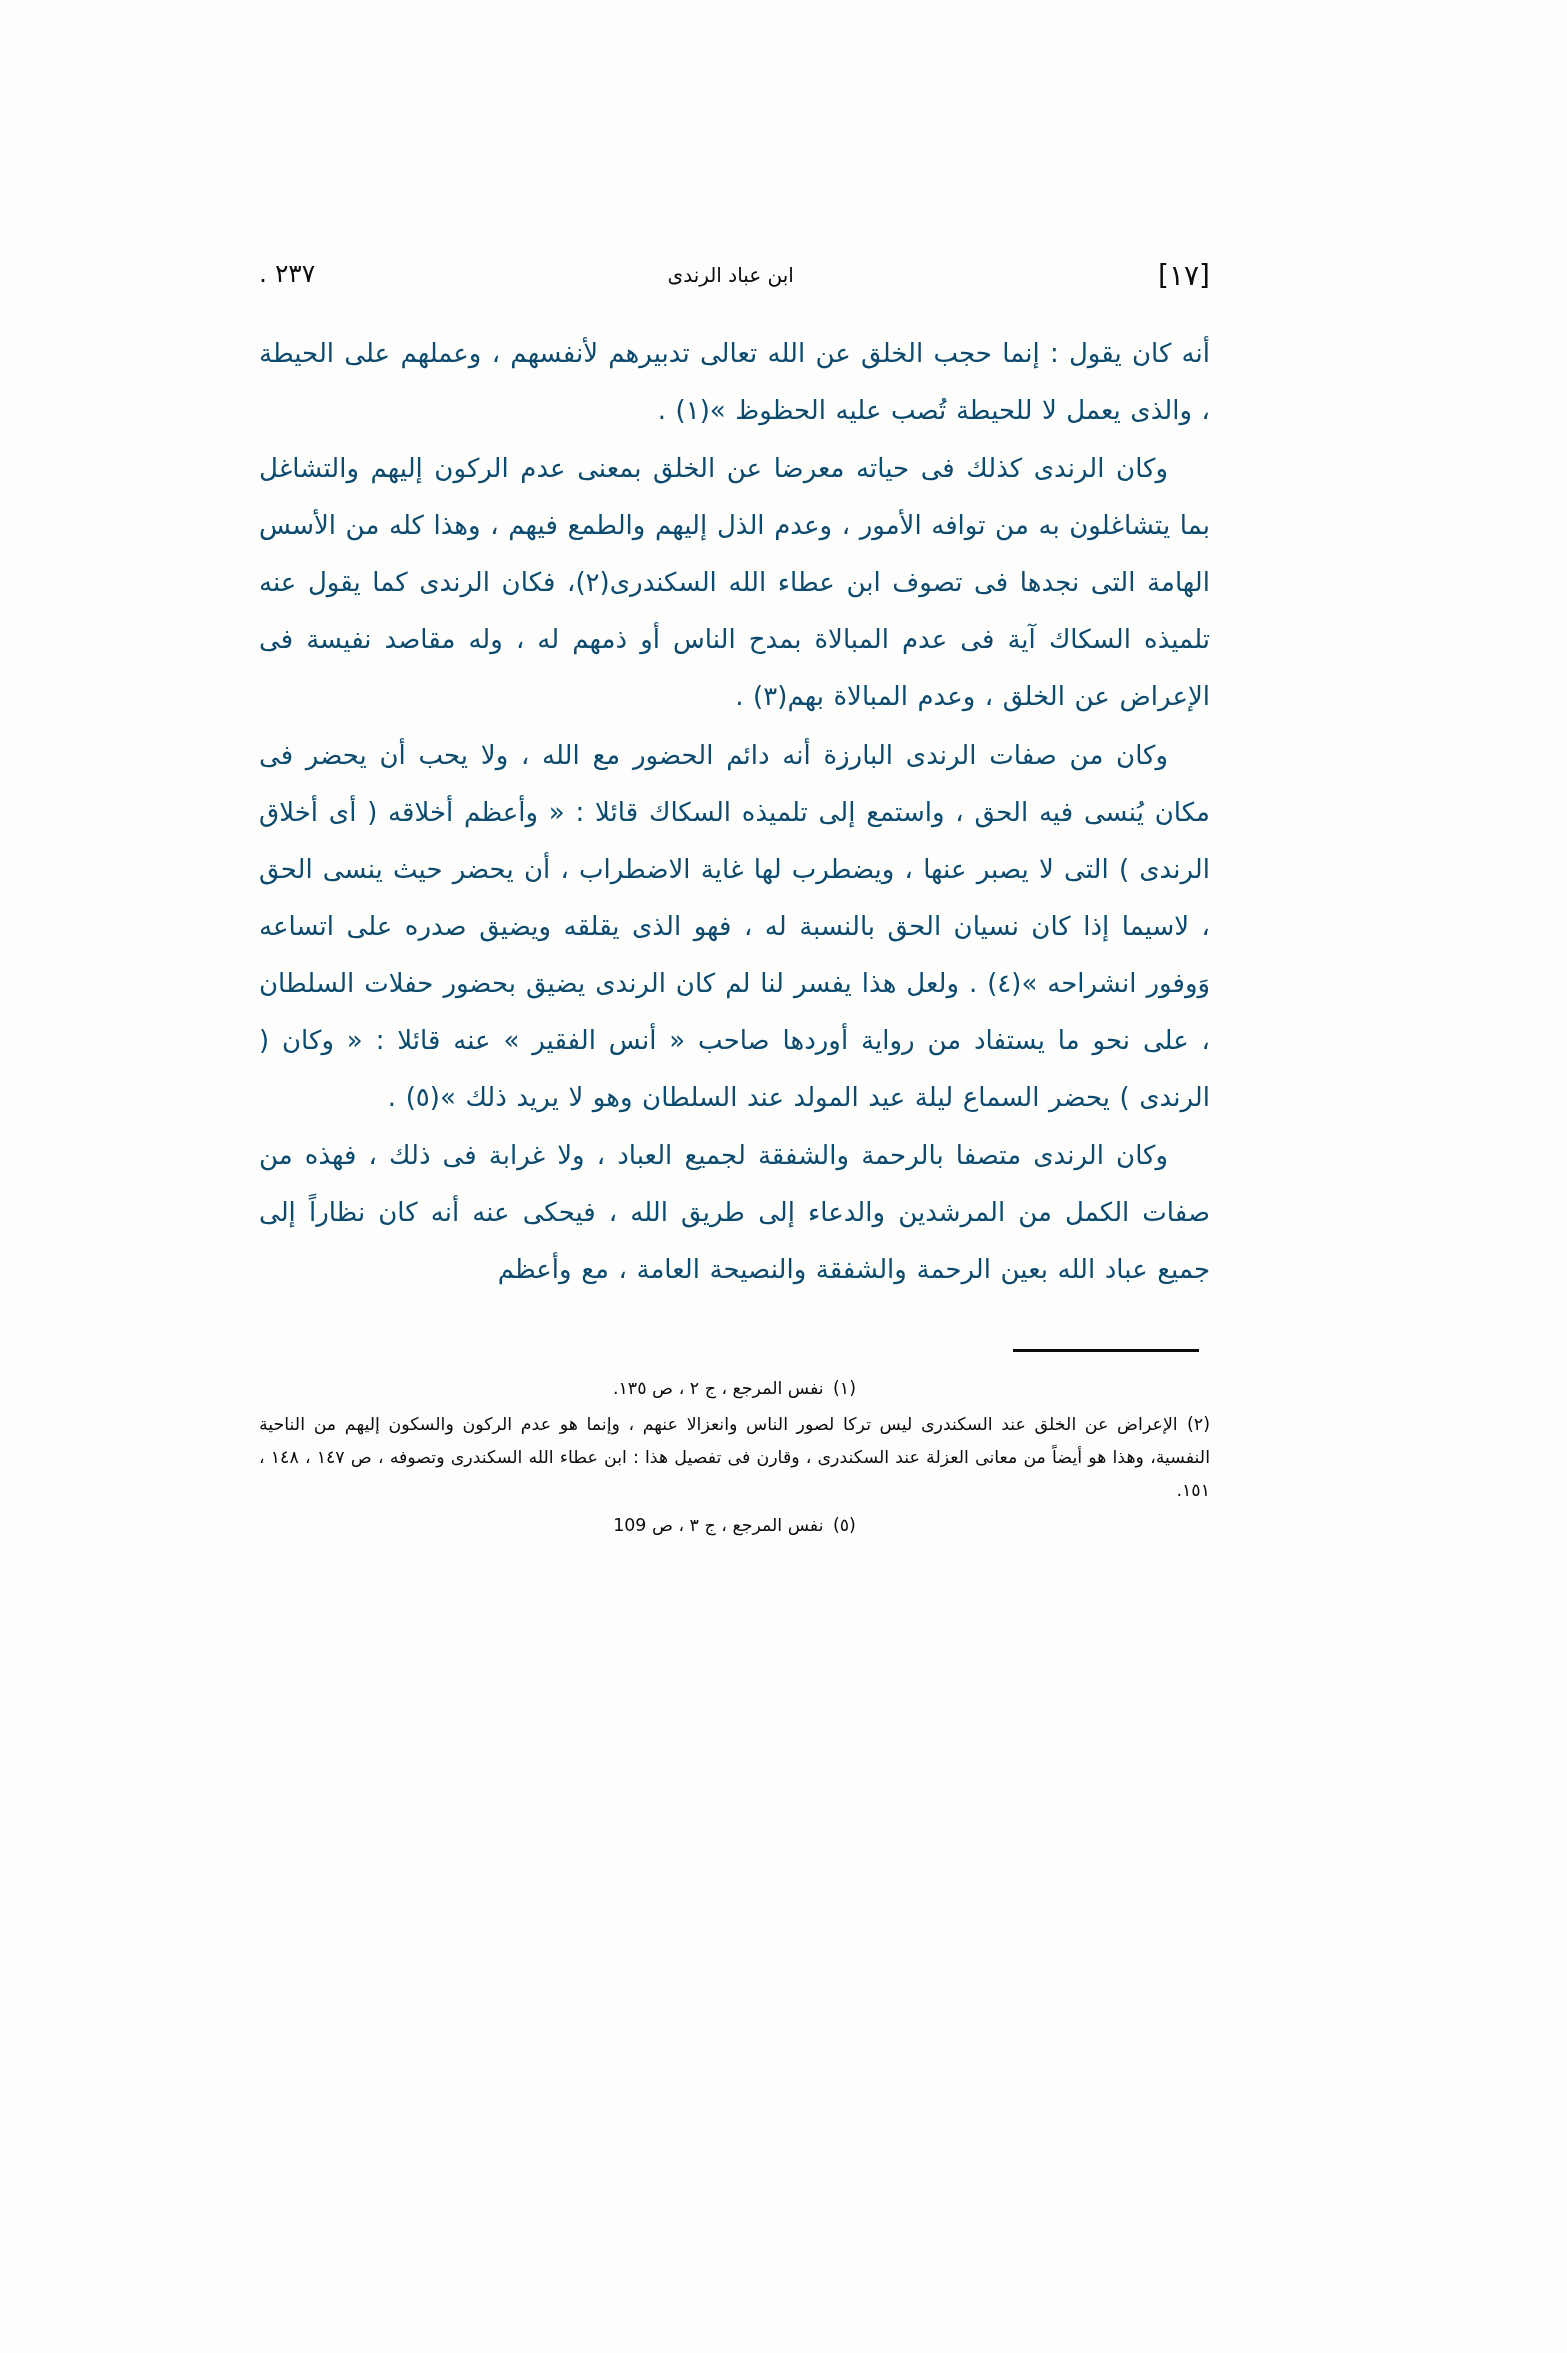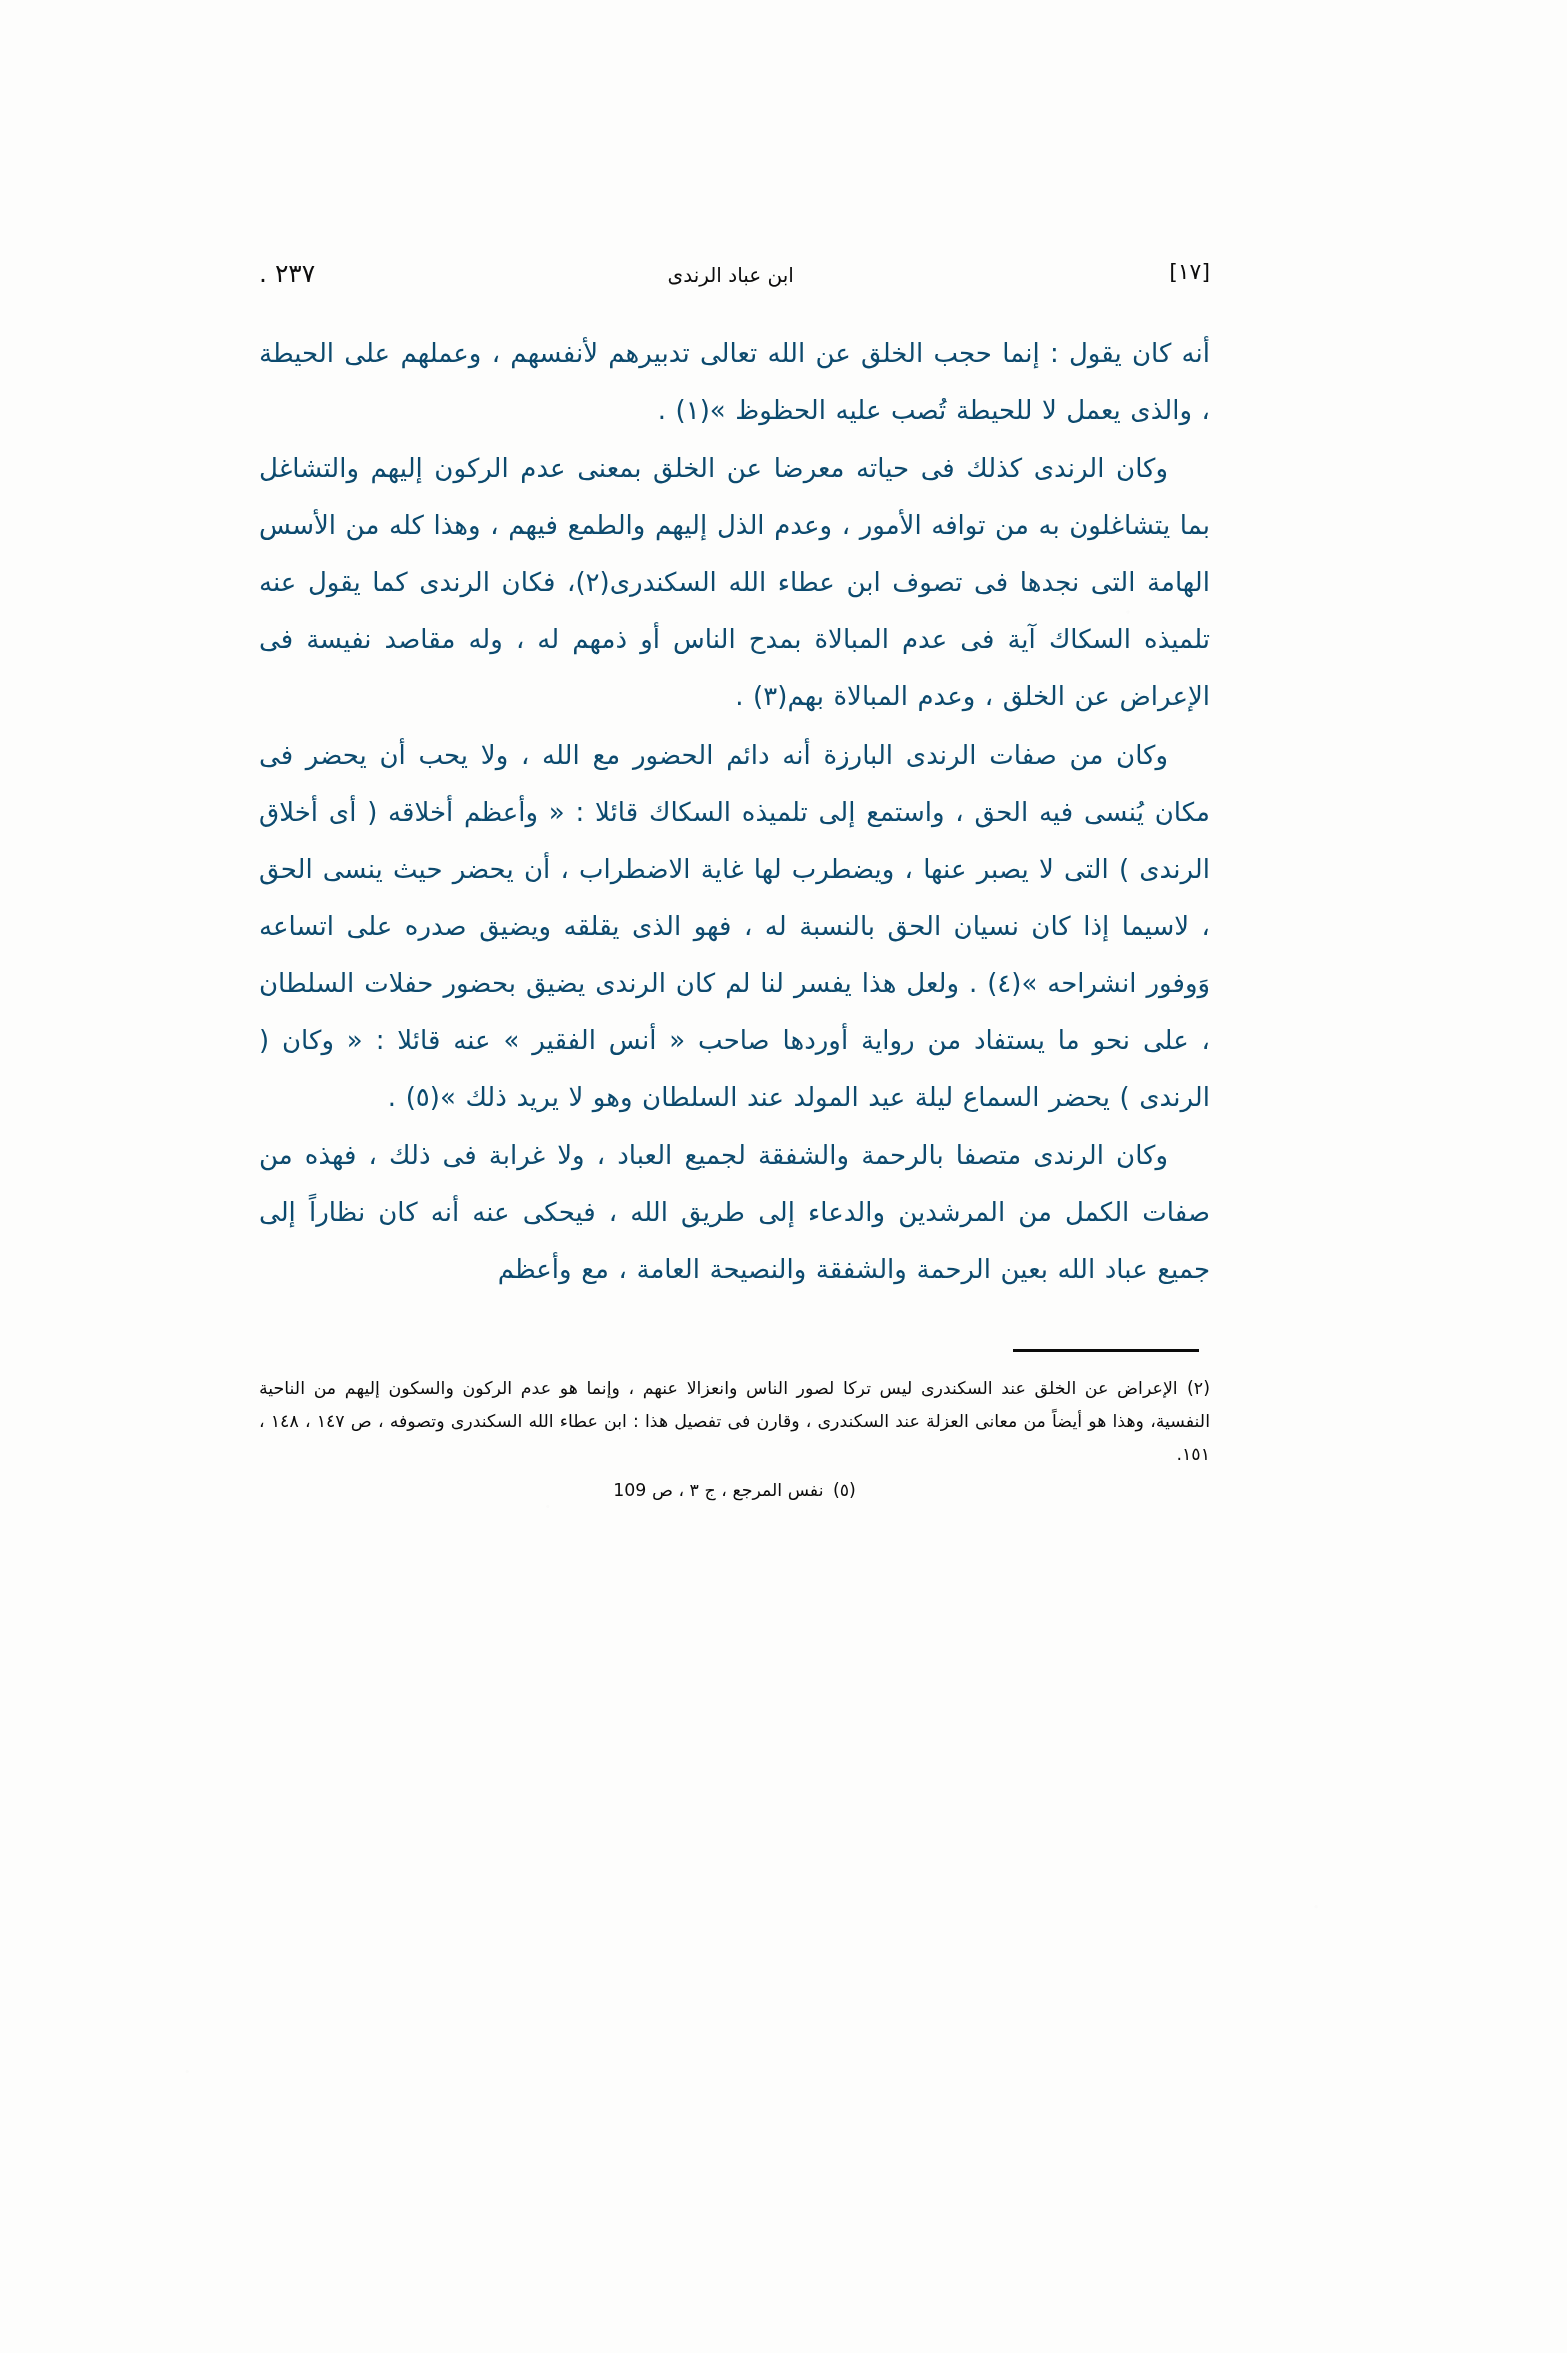--- a/index.html
+++ b/index.html
@@ -42,21 +42,21 @@
     position: relative;
     height: 47px;
     direction: rtl;
     font-size: 20px;
     color: #0d0d0d;
   }
   .rh-folio {
     position: absolute;
     right: 0;
     top: 4px;
-    font-size: 22px;
+    font-size: 28px;
     letter-spacing: 1.3px;
   }
   .rh-title {
     position: absolute;
     right: 50%;
     transform: translateX(47%);
     top: 8px;
     font-size: 20px;
     white-space: nowrap;
   }
@@ -146,20 +146,23 @@
       <p>وكان الرندى كذلك فى حياته معرضا عن الخلق بمعنى عدم الركون إليهم والتشاغل بما يتشاغلون به من توافه الأمور ، وعدم الذل إليهم والطمع فيهم ، وهذا كله من الأسس الهامة التى نجدها فى تصوف ابن عطاء الله السكندرى(٢)، فكان الرندى كما يقول عنه تلميذه السكاك آية فى عدم المبالاة بمدح الناس أو ذمهم له ، وله مقاصد نفيسة فى الإعراض عن الخلق ، وعدم المبالاة بهم(٣) .</p>
       <p>وكان من صفات الرندى البارزة أنه دائم الحضور مع الله ، ولا يحب أن يحضر فى مكان يُنسى فيه الحق ، واستمع إلى تلميذه السكاك قائلا : « وأعظم أخلاقه ( أى أخلاق الرندى ) التى لا يصبر عنها ، ويضطرب لها غاية الاضطراب ، أن يحضر حيث ينسى الحق ، لاسيما إذا كان نسيان الحق بالنسبة له ، فهو الذى يقلقه ويضيق صدره على اتساعه وَوفور انشراحه »(٤) . ولعل هذا يفسر لنا لم كان الرندى يضيق بحضور حفلات السلطان ، على نحو ما يستفاد من رواية أوردها صاحب « أنس الفقير » عنه قائلا : « وكان ( الرندى ) يحضر السماع ليلة عيد المولد عند السلطان وهو لا يريد ذلك »(٥) .</p>
       <p>وكان الرندى متصفا بالرحمة والشفقة لجميع العباد ، ولا غرابة فى ذلك ، فهذه من صفات الكمل من المرشدين والدعاء إلى طريق الله ، فيحكى عنه أنه كان نظاراً إلى جميع عباد الله بعين الرحمة والشفقة والنصيحة العامة ، مع وأعظم</p>
     </div>
 
     <div class="fn-rule-wrap">
       <div class="fn-rule"></div>
     </div>
 
     <div class="footnotes">
+      <p class="fn short">
+        <span class="fn-num">(١)</span><span>نفس المرجع ، ج ٢ ، ص ١٣٥.</span>
+      </p>
       <p class="fn wrap">
         <span class="fn-num">(٢)</span><span>الإعراض عن الخلق عند السكندرى ليس تركا لصور الناس وانعزالا عنهم ، وإنما هو عدم الركون والسكون إليهم من الناحية النفسية، وهذا هو أيضاً من معانى العزلة عند السكندرى ، وقارن فى تفصيل هذا : ابن عطاء الله السكندرى وتصوفه ، ص ١٤٧ ، ١٤٨ ، ١٥١.</span>
       </p>
       <p class="fn short">
         <span class="fn-num">(٥)</span><span>نفس المرجع ، ج ٣ ، ص 109</span>
       </p>
     </div>
 
   </div>
 </div>

